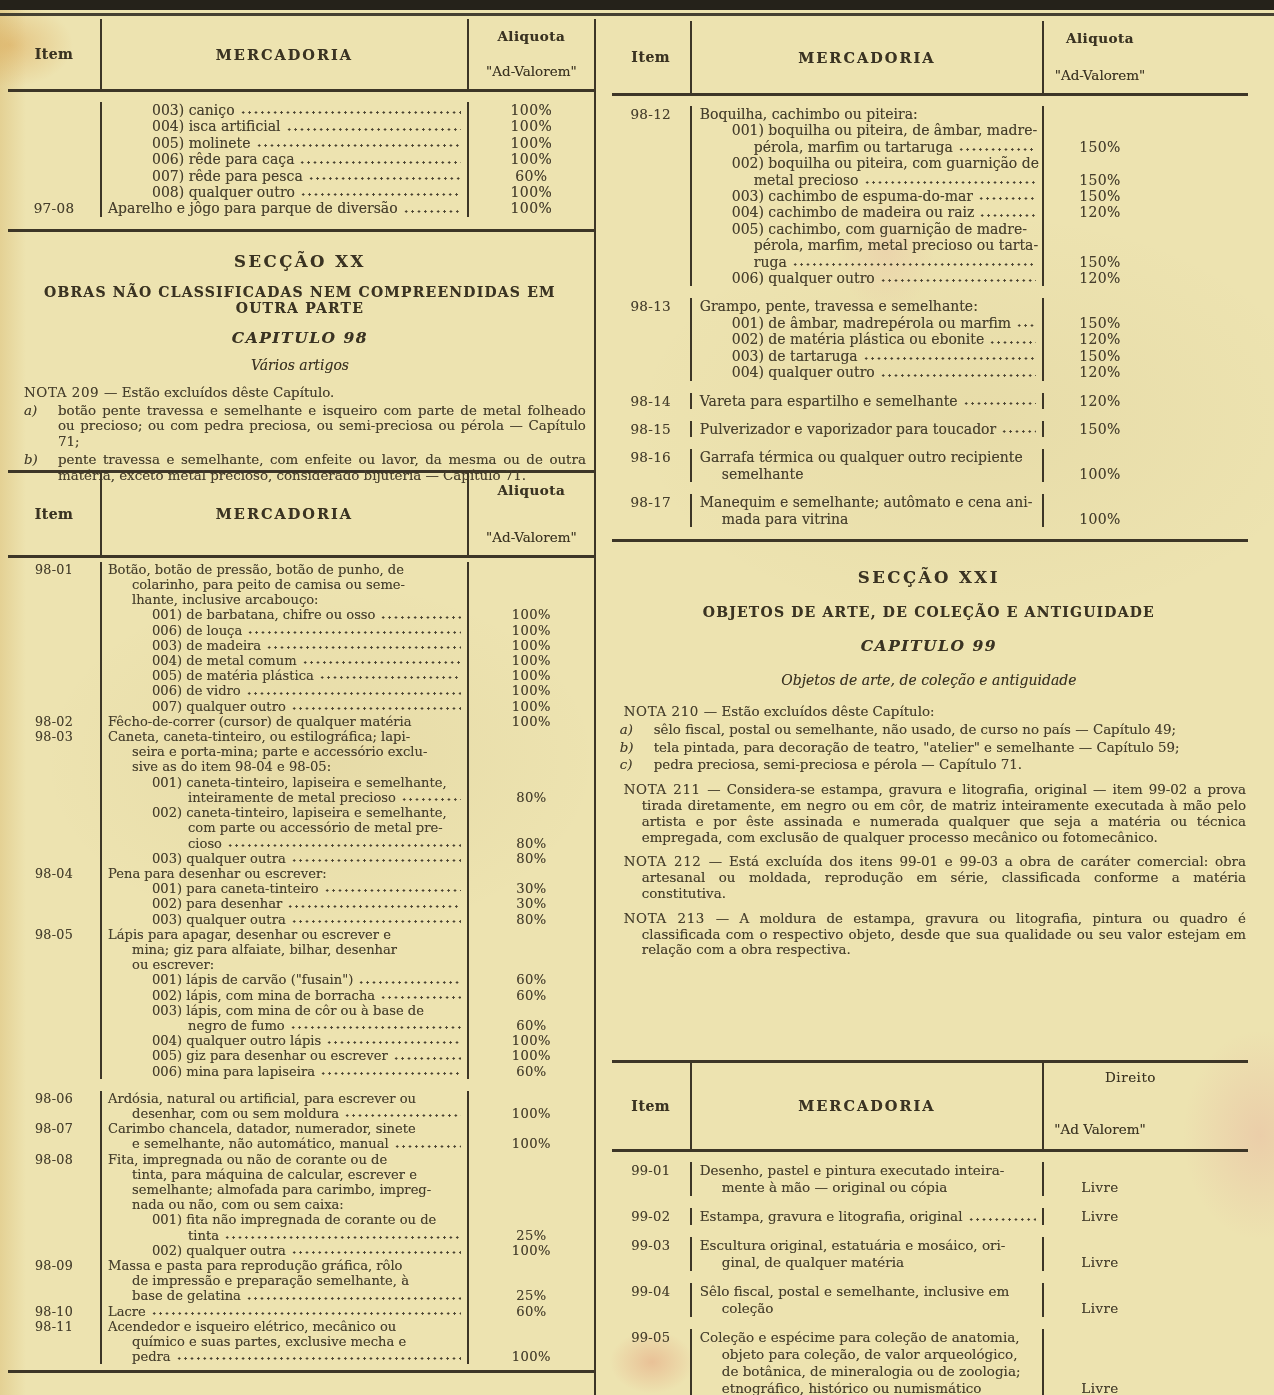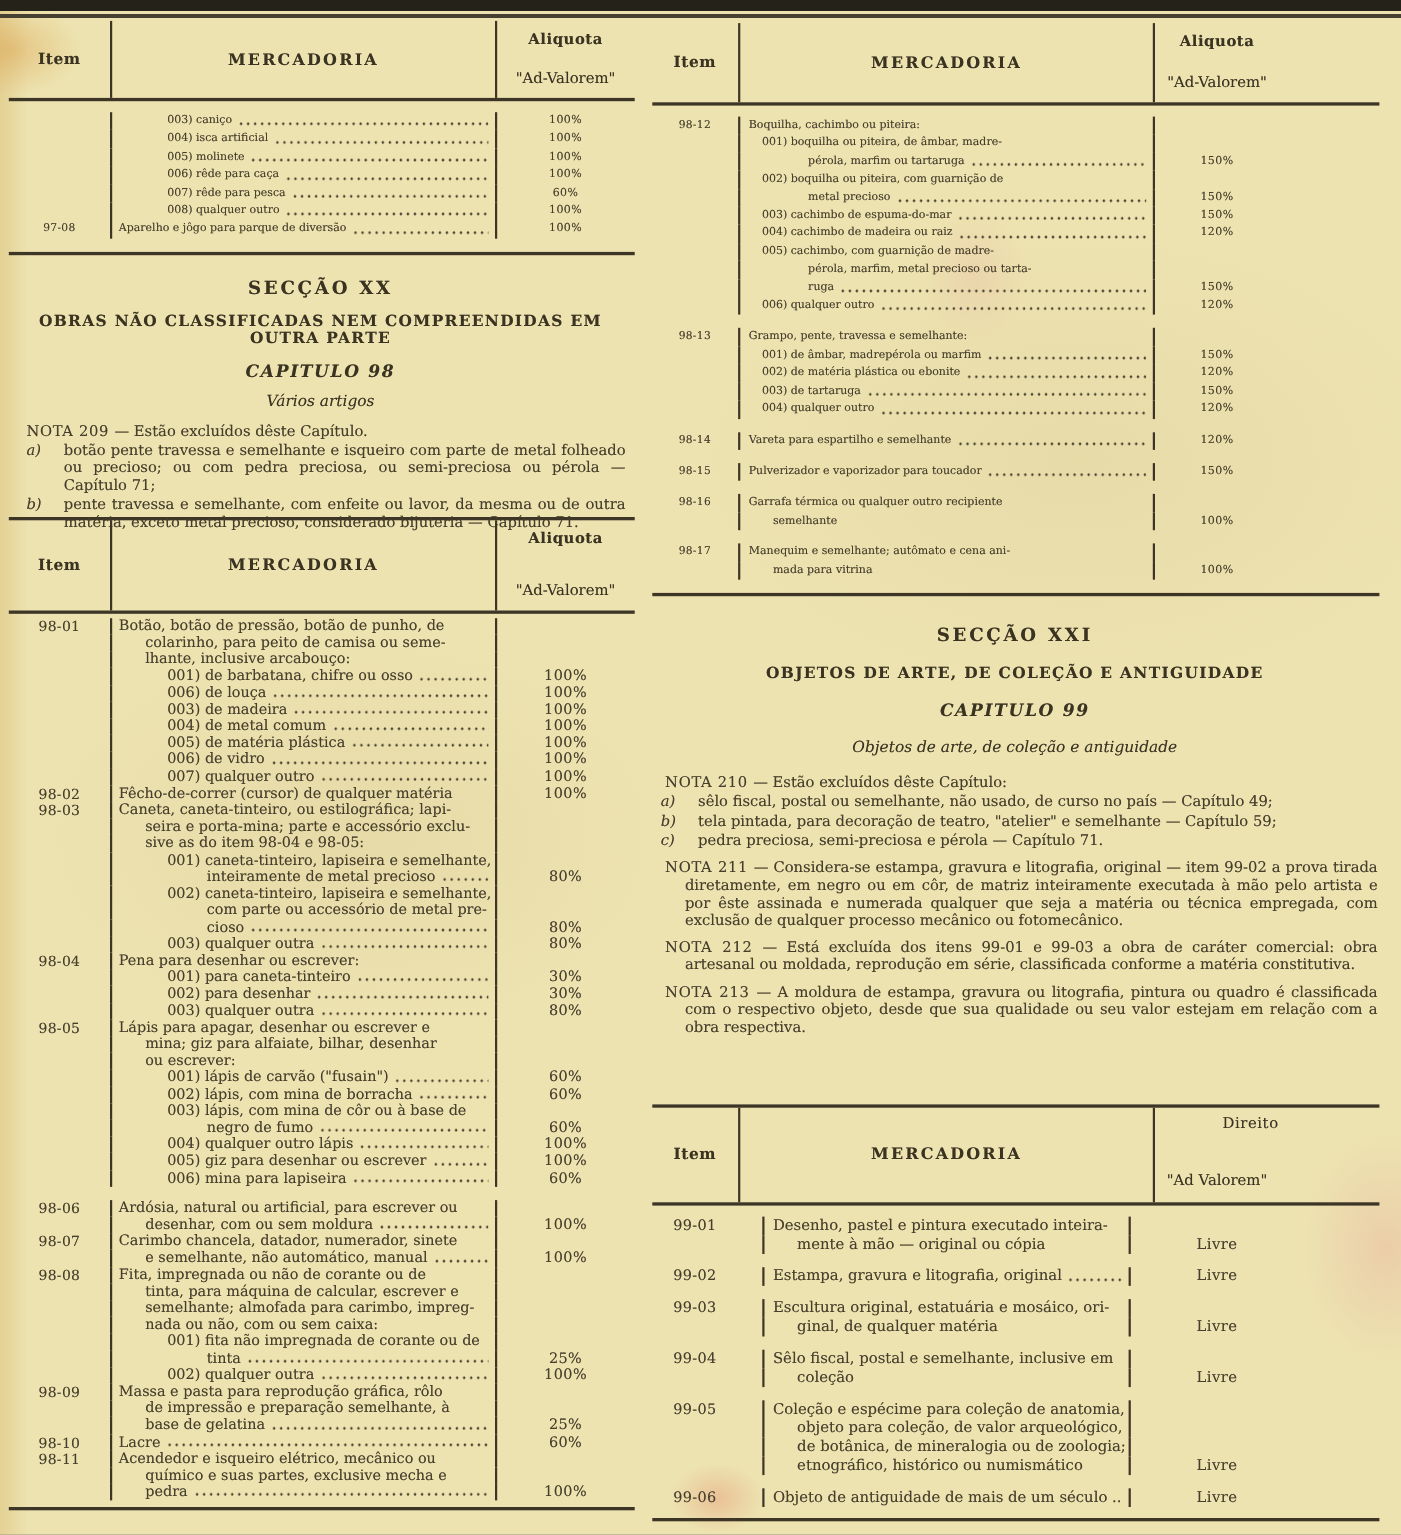--- a/index.html
+++ b/index.html
@@ -45,42 +45,42 @@
   .tL .h-ali,.tL .c-val{width:125px;}
   .tR .h-item,.tR .c-code{width:78px;}
   .tR .h-ali,.tR .c-val{width:112px;padding-right:92px;}
   .tR .h-ali{padding-top:9px;padding-bottom:10px;}
   .t4.tR .h-ali{padding-top:6px;padding-bottom:12px;}
 
   .tbody{padding:10px 0 12px;}
   .t2 .tbody{padding:4px 0 6px;}
   .t4 .tbody{padding:10px 0 10px;}
   .r{display:flex;}
-  .t1 .r,.t3 .r{line-height:16.4px;font-size:10px;}
+  .t1 .r,.t3 .r{line-height:16.4px;font-size:14px;}
   .t2 .r{line-height:15.2px;font-size:13.1px;}
-  .t4 .r{line-height:17px;font-size:13.5px;gap:22px;}
+  .t4 .r{line-height:17px;font-size:13.5px;}
   .r.g{margin-top:12px;}
   .t4 .r.g{margin-top:12px;}
   .c-code{text-align:center;font-size:.97em;letter-spacing:.3px;}
   .c-desc{flex:1;display:flex;border-left:2px solid #3d3627;border-right:2px solid #3d3627;box-sizing:border-box;padding-right:3px;white-space:nowrap;overflow:hidden;}
   .c-val{text-align:center;letter-spacing:.4px;}
   .lead{flex:1;margin:0 3px 0 5px;background-image:radial-gradient(circle, #4a4331 1.05px, rgba(0,0,0,0) 1.35px);background-size:6.4px 3px;background-repeat:repeat-x;background-position:left calc(100% - 4px);}
   .tL .i0{padding-left:6px;}
   .tL .i1{padding-left:30px;}
   .tL .i2{padding-left:50px;}
   .tL .i3{padding-left:86px;}
   .tR .i0{padding-left:8px;}
   .tR .i1{padding-left:30px;flex-direction:column;}
-  .tR .i2{padding-left:20px;}
+  .tR .i2{padding-left:40px;}
   .tR .i3{padding-left:62px;}
 
   
   .sect{box-sizing:border-box;color:#3a3322;}
   .sectL{height:238px;padding:20px 6px 0 4px;}
-  .sectR{height:462px;padding:26px 2px 0 0;}
+  .sectR{height:518px;padding:26px 2px 0 0;}
   .s-title{text-align:center;font-size:16.5px;font-weight:bold;letter-spacing:2.5px;margin:0 0 13px;}
   .s-sub{text-align:center;font-size:14px;font-weight:bold;letter-spacing:1.2px;margin:0 0 12px;}
   .s-cap{text-align:center;font-size:15.5px;font-weight:bold;font-style:italic;letter-spacing:1.5px;margin:0 0 10px;}
   .s-capsub{text-align:center;font-size:14px;font-style:italic;margin:0 0 12px;}
   .sectR .s-title{margin-bottom:17px;}
   .sectR .s-sub{margin-bottom:16px;}
   .sectR .s-cap{margin-bottom:17px;}
   .sectR .s-capsub{margin-bottom:16px;}
   .notes{font-size:13.4px;color:#453e2c;}
   .note{margin-bottom:9px;}

